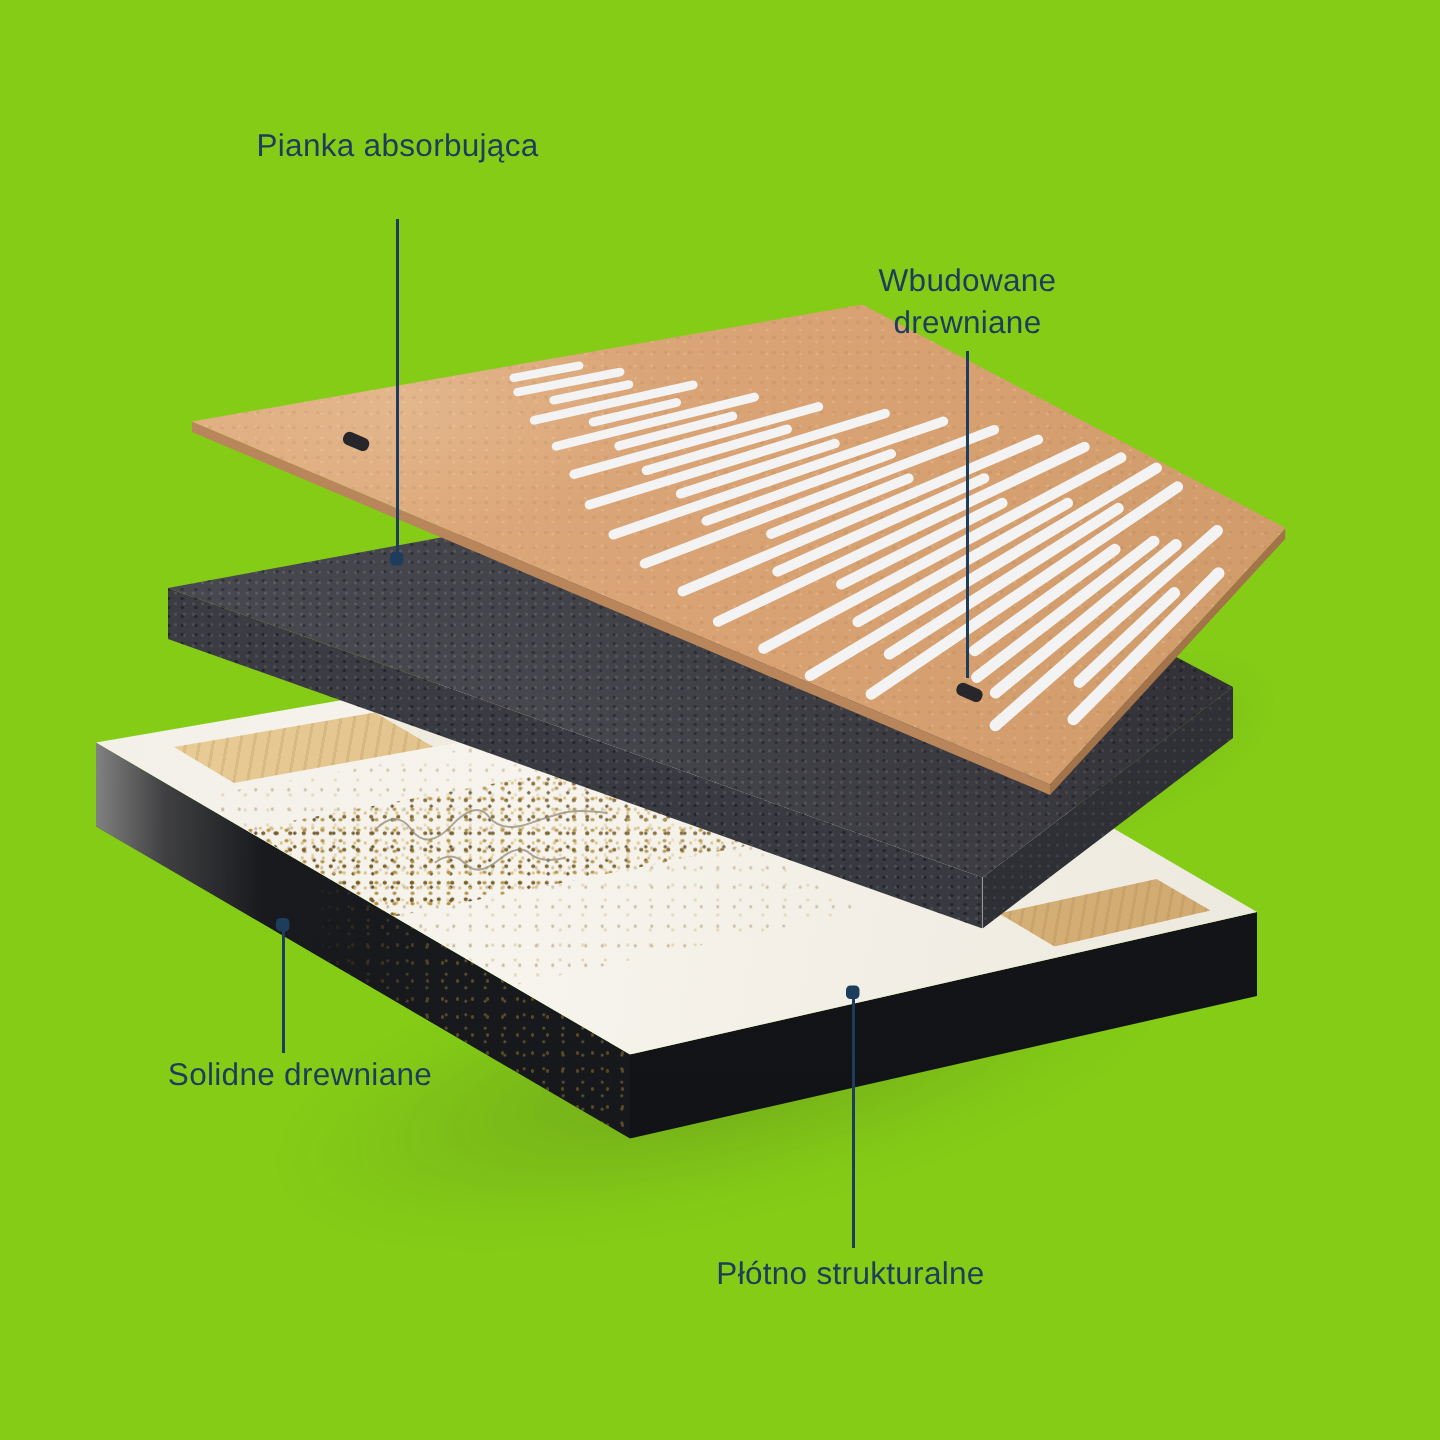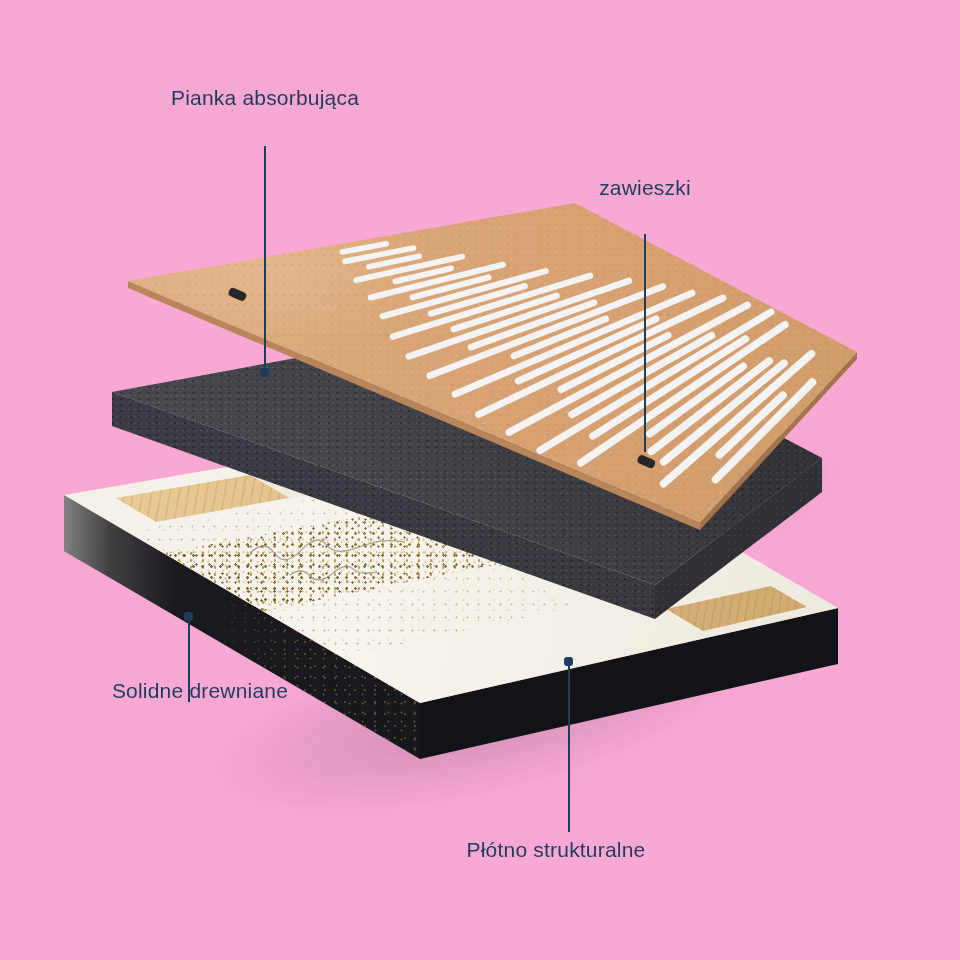--- a/index.html
+++ b/index.html
@@ -1,17 +1,17 @@
 <!DOCTYPE html>
 <html><head>
 <meta charset="utf-8">
 <style>
   html,body{margin:0;padding:0;}
   body{font-family:"Liberation Sans","DejaVu Sans",sans-serif;background:#f3f3f3;}
-  .stage{position:relative;width:960px;height:960px;overflow:hidden;background:#f9a8d4;}
+  .stage{position:relative;width:960px;height:960px;overflow:hidden;background:#84cc16;}
   .face{position:absolute;inset:0;}
 
   
   .ground-shadow{position:absolute;left:140px;top:620px;width:680px;height:190px;
     background:radial-gradient(ellipse at 50% 50%, rgba(40,40,45,.22), rgba(40,40,45,0) 62%);
     filter:blur(14px);transform:rotate(-13deg);}
 
   
   .canvas-front{clip-path:polygon(64px 495px,420px 703px,420px 759px,64px 551px);
     background:linear-gradient(to bottom,#202125,#141518);}
@@ -105,24 +105,24 @@
 
   
   .label{position:absolute;text-align:center;color:#1e3c5c;font-size:21px;line-height:28px;letter-spacing:.2px;}
   .connector{position:absolute;width:2px;background:#1e3c5c;}
   .dot{position:absolute;width:9px;height:9px;border-radius:3px;background:#1e3c5c;}
   .lbl-foam{left:115px;top:84px;width:300px;}
   .conn-foam{left:264px;top:146px;height:224px;}
   .dot-foam{left:260px;top:368px;}
   .lbl-hangers{left:495px;top:174px;width:300px;}
   .conn-hangers{left:644px;top:234px;height:218px;}
-  .lbl-frame{left:40px;top:677px;width:320px;}
+  .lbl-frame{left:40px;top:703px;width:320px;}
   .conn-frame{left:188px;top:620px;height:82px;}
   .dot-frame{left:184px;top:612px;}
-  .lbl-canvas{left:406px;top:836px;width:300px;}
+  .lbl-canvas{left:417px;top:836px;width:300px;}
   .conn-canvas{left:568px;top:666px;height:166px;}
   .dot-canvas{left:564px;top:657px;}
 </style>
 </head>
 <body>
 
 <div class="stage">
 
   <div class="ground-shadow"></div>
 
@@ -190,21 +190,22 @@
       <rect x="637.3" y="457.1" width="18" height="9" rx="4" fill="#26262b" transform="rotate(23.4 646.3 461.6)"></rect>
     </svg>
 
   <div class="label lbl-foam">
     <div>Pianka absorbująca</div>
   </div>
   <div class="connector conn-foam"></div>
   <div class="dot dot-foam"></div>
 
   <div class="label lbl-hangers">
-    <div>zawieszki</div>
+    <div>Wbudowane</div>
+    <div>drewniane</div>
   </div>
   <div class="connector conn-hangers"></div>
 
   <div class="label lbl-frame">
     <div>Solidne drewniane</div>
   </div>
   <div class="connector conn-frame"></div>
   <div class="dot dot-frame"></div>
 
   <div class="label lbl-canvas">

